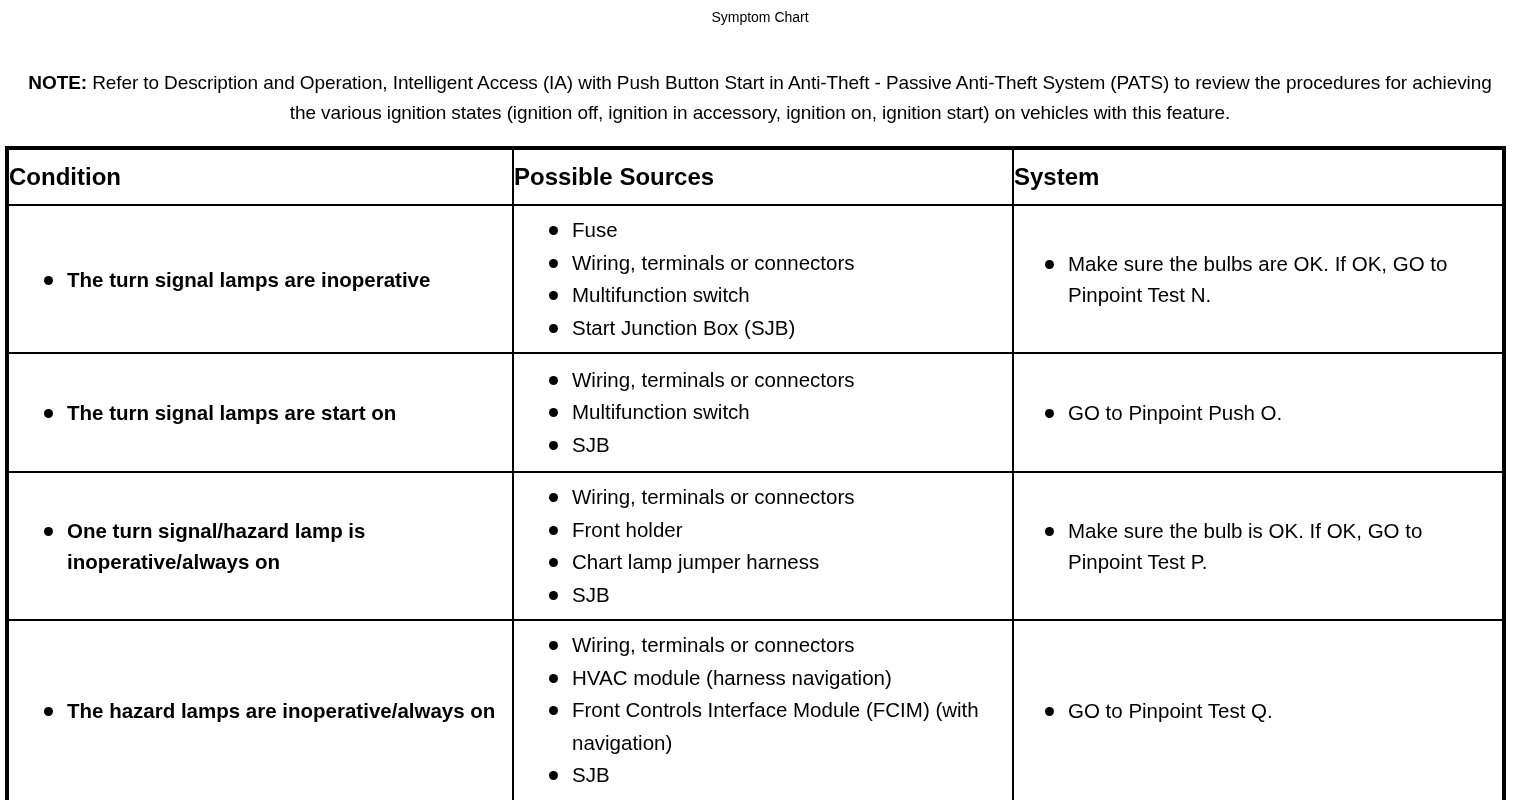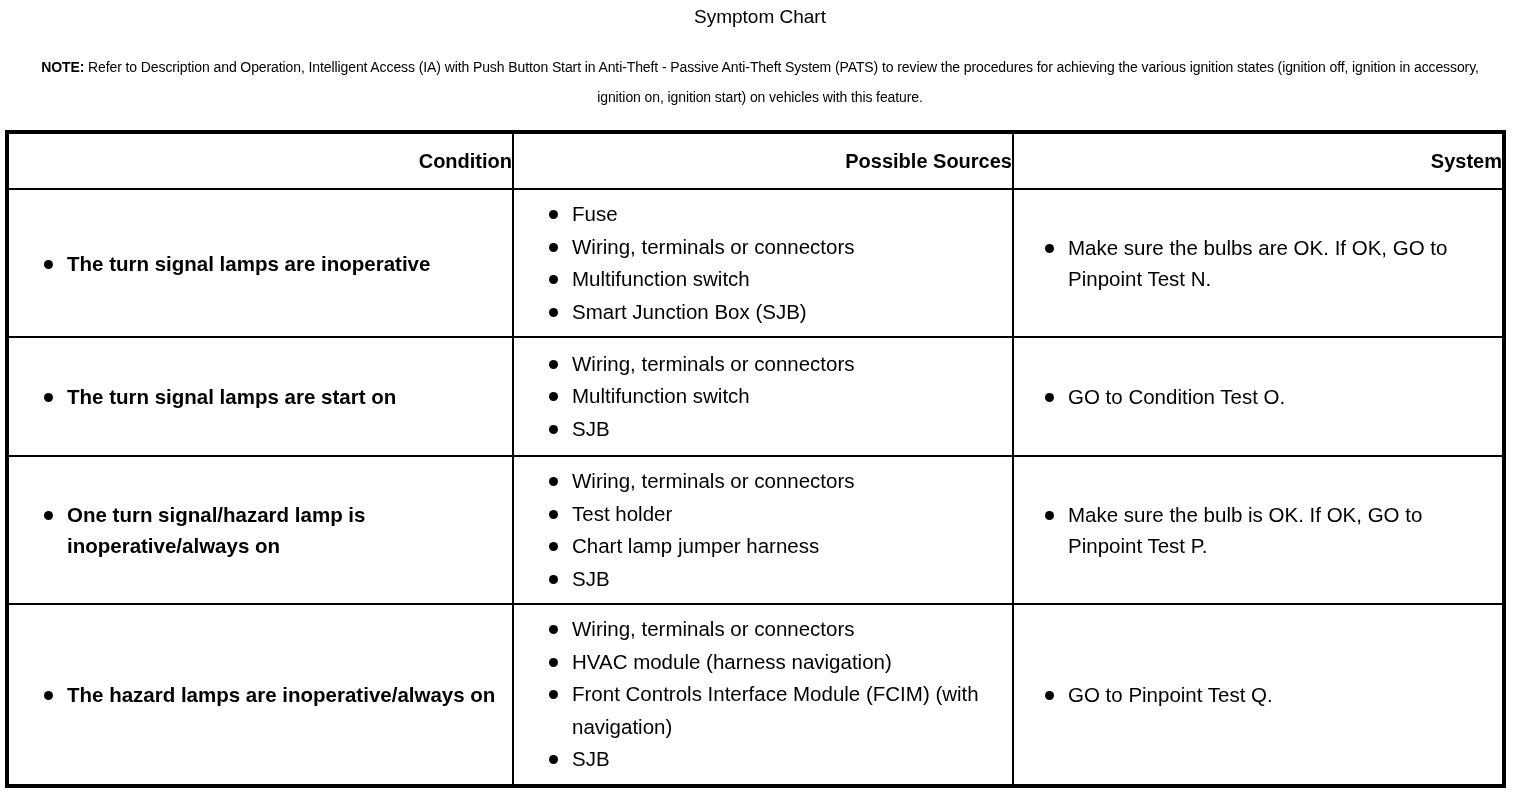--- a/index.html
+++ b/index.html
@@ -15,31 +15,31 @@
     overflow: hidden;
   }
   .page {
     position: relative;
     width: 1520px;
     height: 800px;
     box-sizing: border-box;
   }
   .doc-title {
     text-align: center;
-    font-size: 19px;
+    font-size: 14px;
     line-height: 22px;
     font-weight: normal;
     margin: 6px 0 0 0;
     padding: 0;
   }
   .note-block {
-    margin: 24px auto 0 auto;
+    margin: 40px auto 0 auto;
     width: 1480px;
     text-align: center;
-    font-size: 14px;
+    font-size: 19px;
     line-height: 30px;
     letter-spacing: -0.1px;
   }
   .note-label {
     font-weight: bold;
   }
   .symptom-table {
     margin: 18px 5px 0 5px;
     width: 1501px;
     border-collapse: collapse;
@@ -51,23 +51,23 @@
   .symptom-table col.c-action    { width: 491px; }
 
   .symptom-table th,
   .symptom-table td {
     border: 2px solid #000000;
     vertical-align: middle;
     padding: 0;
   }
   .symptom-table thead th {
     height: 54px;
-    font-size: 20px;
+    font-size: 24px;
     font-weight: bold;
-    text-align: right;
+    text-align: left;
   }
   .cell-inner {
     padding: 8px 14px 8px 10px;
   }
   ul.bullets {
     list-style: none;
     margin: 0;
     padding: 0;
   }
   ul.bullets > li {
@@ -133,21 +133,21 @@
               <li>The turn signal lamps are inoperative</li>
             </ul>
           </div>
         </td>
         <td class="cell-sources">
           <div class="cell-inner">
             <ul class="bullets">
               <li>Fuse</li>
               <li>Wiring, terminals or connectors</li>
               <li>Multifunction switch</li>
-              <li>Smart Junction Box (SJB)</li>
+              <li>Start Junction Box (SJB)</li>
             </ul>
           </div>
         </td>
         <td class="cell-action">
           <div class="cell-inner">
             <ul class="bullets">
               <li>Make sure the bulbs are OK. If OK, GO to Pinpoint Test N.</li>
             </ul>
           </div>
         </td>
@@ -166,39 +166,39 @@
             <ul class="bullets">
               <li>Wiring, terminals or connectors</li>
               <li>Multifunction switch</li>
               <li>SJB</li>
             </ul>
           </div>
         </td>
         <td class="cell-action">
           <div class="cell-inner">
             <ul class="bullets">
-              <li>GO to Condition Test O.</li>
+              <li>GO to Pinpoint Push O.</li>
             </ul>
           </div>
         </td>
       </tr>
 
       <tr class="row-3">
         <td class="cell-condition">
           <div class="cell-inner">
             <ul class="bullets">
               <li>One turn signal/hazard lamp is inoperative/always on</li>
             </ul>
           </div>
         </td>
         <td class="cell-sources">
           <div class="cell-inner">
             <ul class="bullets">
               <li>Wiring, terminals or connectors</li>
-              <li>Test holder</li>
+              <li>Front holder</li>
               <li>Chart lamp jumper harness</li>
               <li>SJB</li>
             </ul>
           </div>
         </td>
         <td class="cell-action">
           <div class="cell-inner">
             <ul class="bullets">
               <li>Make sure the bulb is OK. If OK, GO to Pinpoint Test P.</li>
             </ul>

